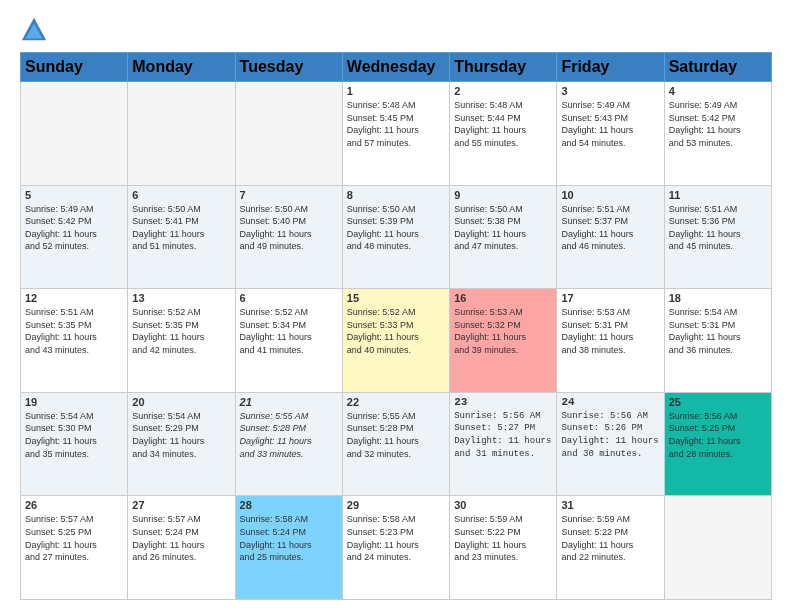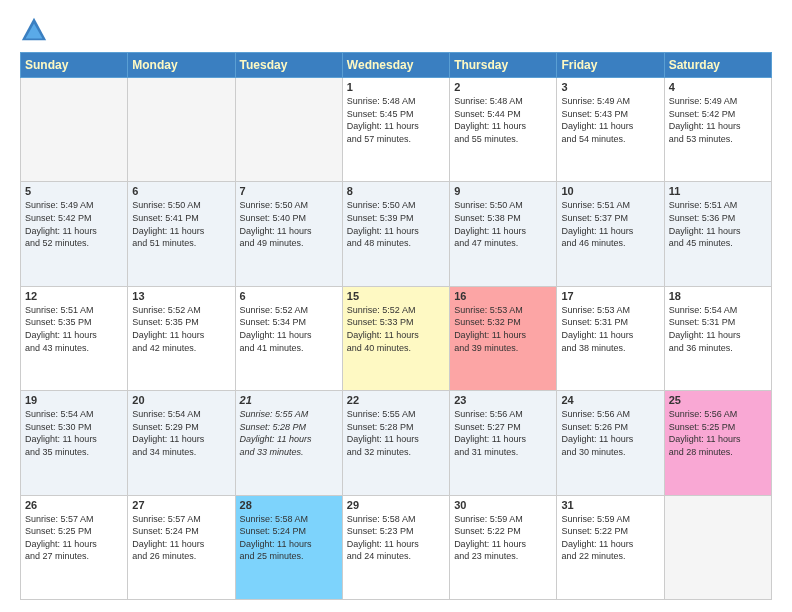--- a/index.html
+++ b/index.html
@@ -55,22 +55,22 @@
     }
     .calendar {
       flex: 1;
       border: 1px solid #ccc;
       border-collapse: collapse;
       width: 100%;
       table-layout: fixed;
     }
     .calendar th {
       background-color: #3a7fc1;
-      color: #fef9c3;
-      font-size: 12px;
+      color: #000000;
+      font-size: 16px;
       font-weight: bold;
       padding: 5px 4px;
       text-align: left;
       border: 1px solid #5a9fd4;
     }
     .calendar td {
       vertical-align: top;
       border: 1px solid #ccc;
       padding: 3px 4px;
       font-size: 9.5px;
@@ -291,35 +291,35 @@
 Daylight: 11 hours
 and 33 minutes.</div>
           </td>
           <td style="background-color: rgb(238, 243, 248);">
             <span class="day-num">22</span>
             <div class="day-info" style="white-space: pre-line;">Sunrise: 5:55 AM
 Sunset: 5:28 PM
 Daylight: 11 hours
 and 32 minutes.</div>
           </td>
-          <td style="background-color: rgb(238, 243, 248);">
+          <td style="background-color: rgb(238, 243, 248); font-family: Liberation Mono, monospace;">
             <span class="day-num">23</span>
             <div class="day-info" style="white-space: pre-line;">Sunrise: 5:56 AM
 Sunset: 5:27 PM
 Daylight: 11 hours
 and 31 minutes.</div>
           </td>
-          <td style="background-color: rgb(238, 243, 248);">
+          <td style="background-color: rgb(238, 243, 248); font-family: Liberation Mono, monospace;">
             <span class="day-num">24</span>
             <div class="day-info" style="white-space: pre-line;">Sunrise: 5:56 AM
 Sunset: 5:26 PM
 Daylight: 11 hours
 and 30 minutes.</div>
           </td>
-          <td style="background-color: #f9a8d4;">
+          <td style="background-color: #14b8a6;">
             <span class="day-num">25</span>
             <div class="day-info" style="white-space: pre-line;">Sunrise: 5:56 AM
 Sunset: 5:25 PM
 Daylight: 11 hours
 and 28 minutes.</div>
           </td>
         </tr>
         <tr>
           <td style="background-color: rgb(255, 255, 255);">
             <span class="day-num">26</span>

